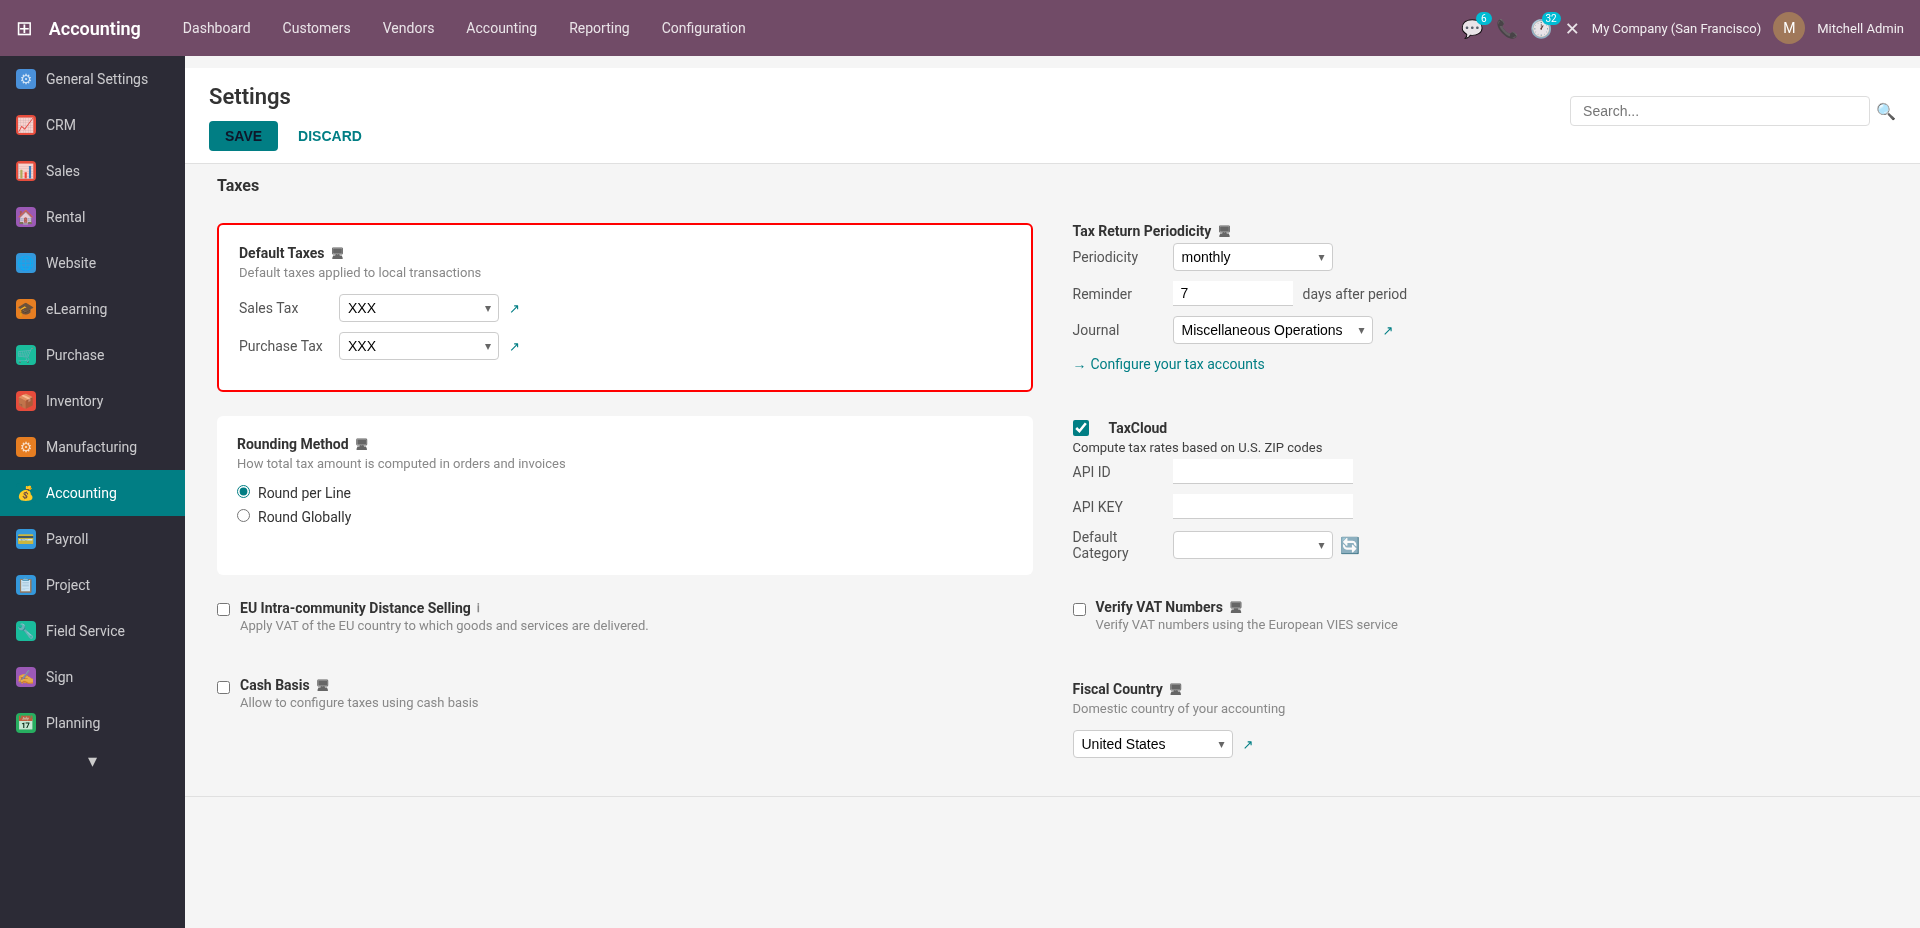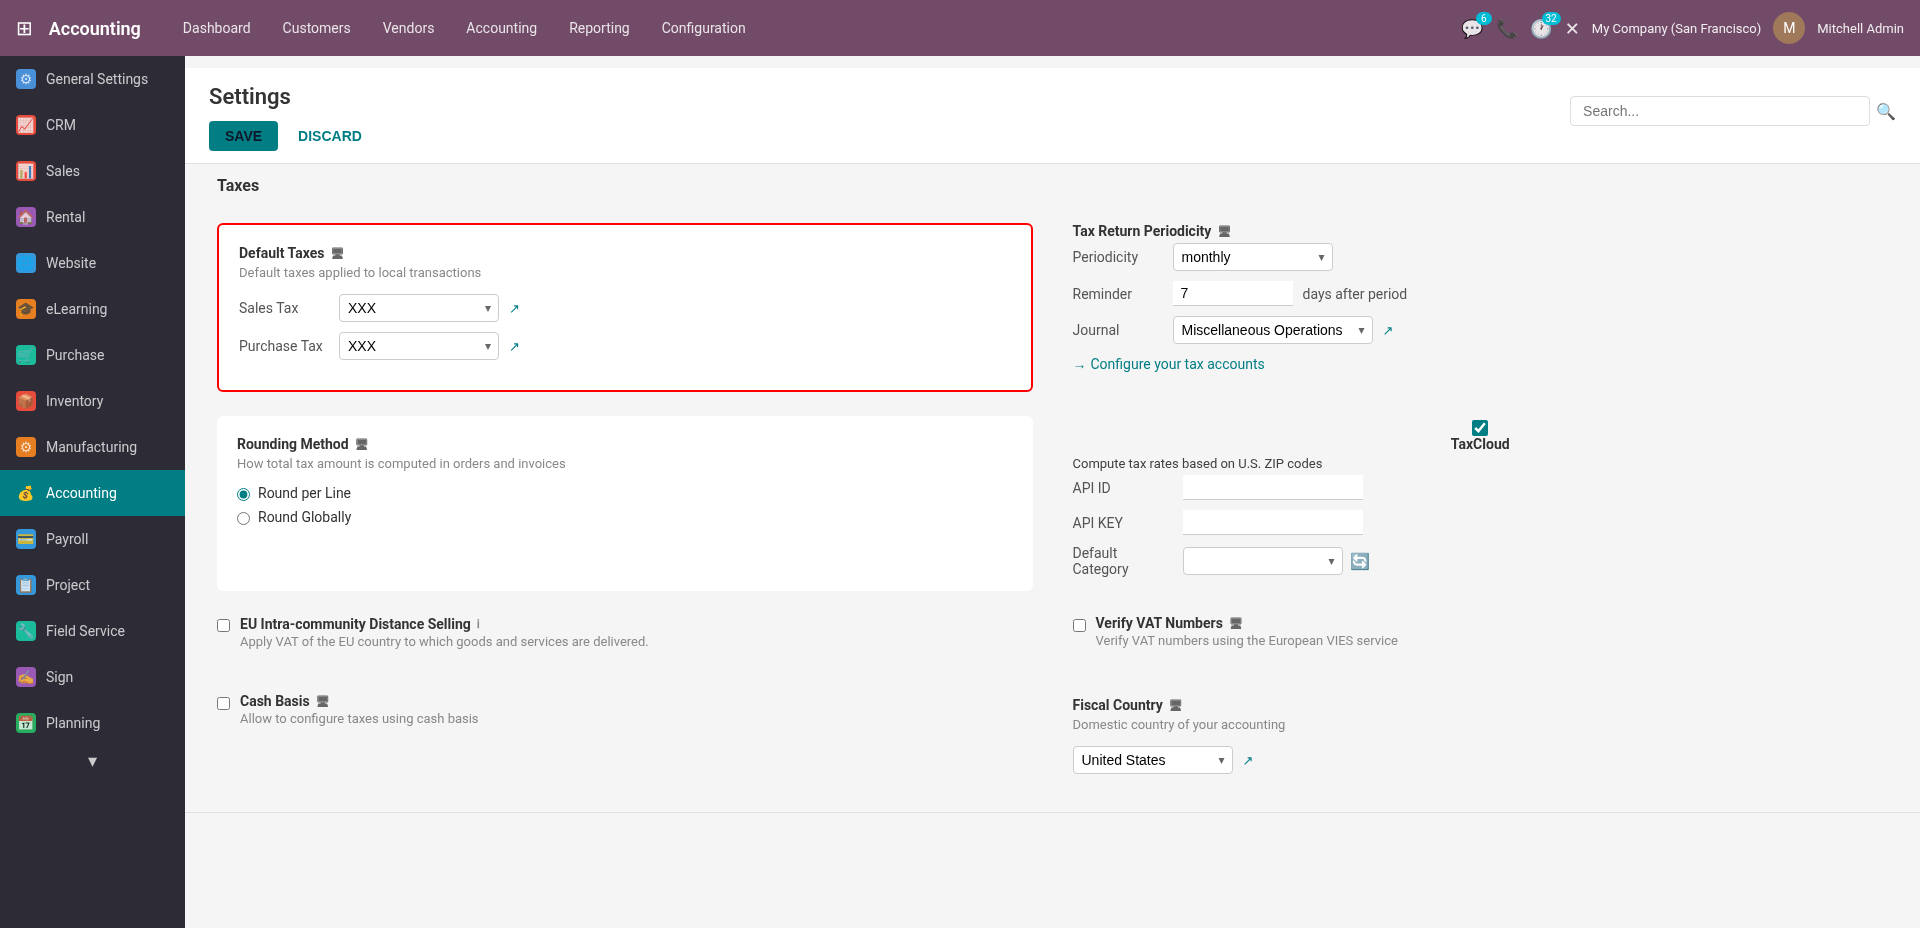--- a/index.html
+++ b/index.html
@@ -190,29 +190,29 @@
     .external-link { color: #017E84; font-size: 13px; cursor: pointer; }
 
     
     .settings-right-block { padding: 0; }
 
     
     .config-link { color: #017E84; font-size: 14px; cursor: pointer; display: flex; align-items: center; gap: 4px; margin-top: 12px; }
 
     
     .rounding-block { background: white; padding: 20px; border-radius: 6px; }
-    .radio-row { display: flex; align-items: flex-end; gap: 8px; margin-bottom: 8px; font-size: 14px; color: #333; }
+    .radio-row { display: flex; align-items: flex-start; gap: 8px; margin-bottom: 8px; font-size: 14px; color: #333; }
     .radio-row input[type="radio"] { accent-color: #017E84; }
 
     
     .taxcloud-block { padding: 4px 0; }
-    .taxcloud-header { display: flex; align-items: center; gap: 0; flex-direction: column; }
+    .taxcloud-header { display: flex; gap: 20px; }
     .taxcloud-checkbox { width: 16px; height: 16px; accent-color: #017E84; }
     .taxcloud-desc { font-size: 13px; color: #404040; margin-bottom: 4px; margin-left: 0; }
-    .api-row { display: flex; align-items: center; margin-bottom: 10px; gap: 10px; }
+    .api-row { display: flex; align-items: center; margin-bottom: 10px; }
     .api-label { font-size: 14px; color: #555; width: 100px; flex-shrink: 0; }
     .api-input { border: none; border-bottom: 1px solid #ccc; padding: 4px 8px; font-size: 14px; width: 180px; }
 
     
     .checkbox-section { display: flex; gap: 10px; align-items: flex-start; margin-bottom: 20px; }
     .checkbox-section input[type="checkbox"] { margin-top: 2px; accent-color: #017E84; }
     .checkbox-content .block-title { margin-bottom: 2px; }
     .checkbox-content .block-desc { margin-bottom: 0; }
 
     

